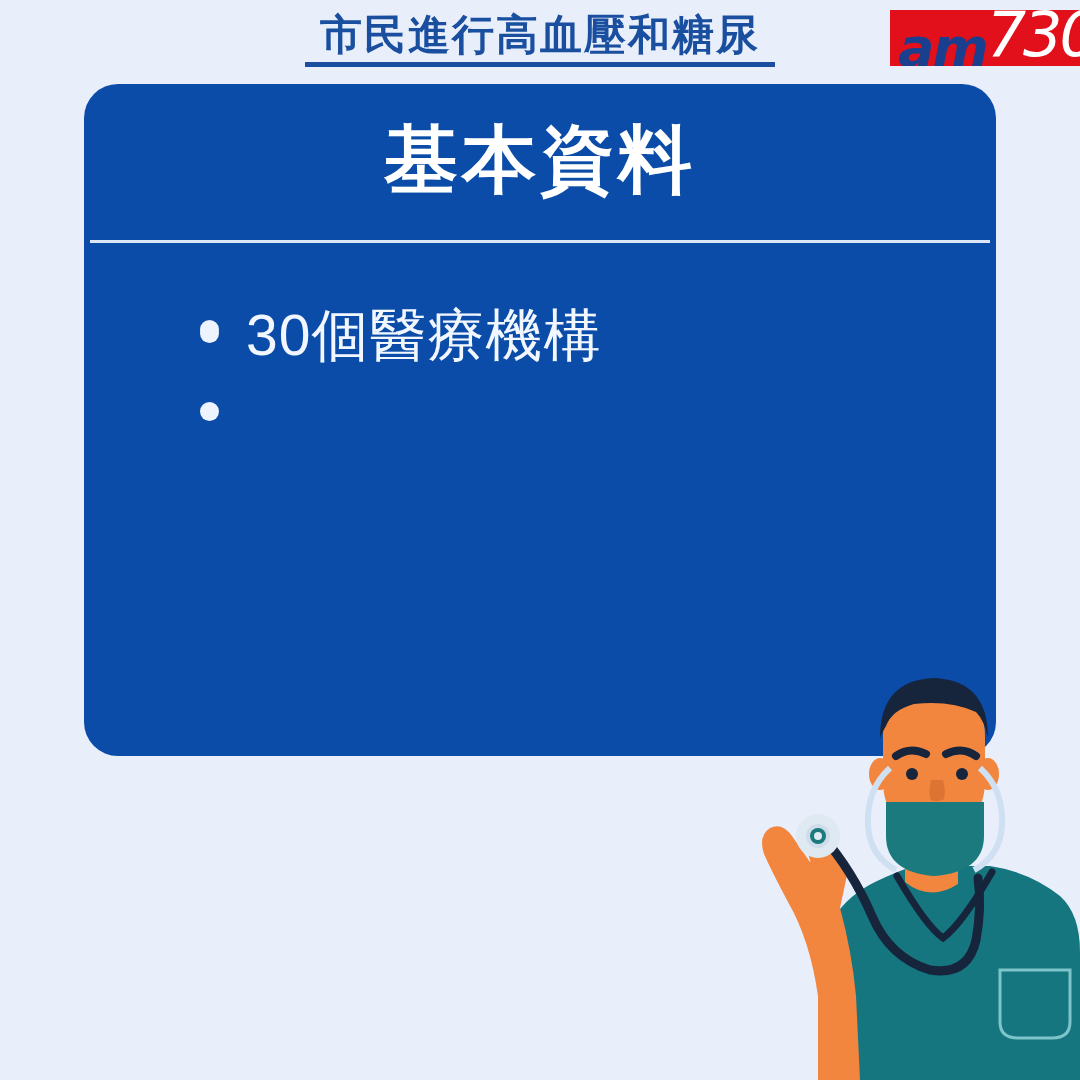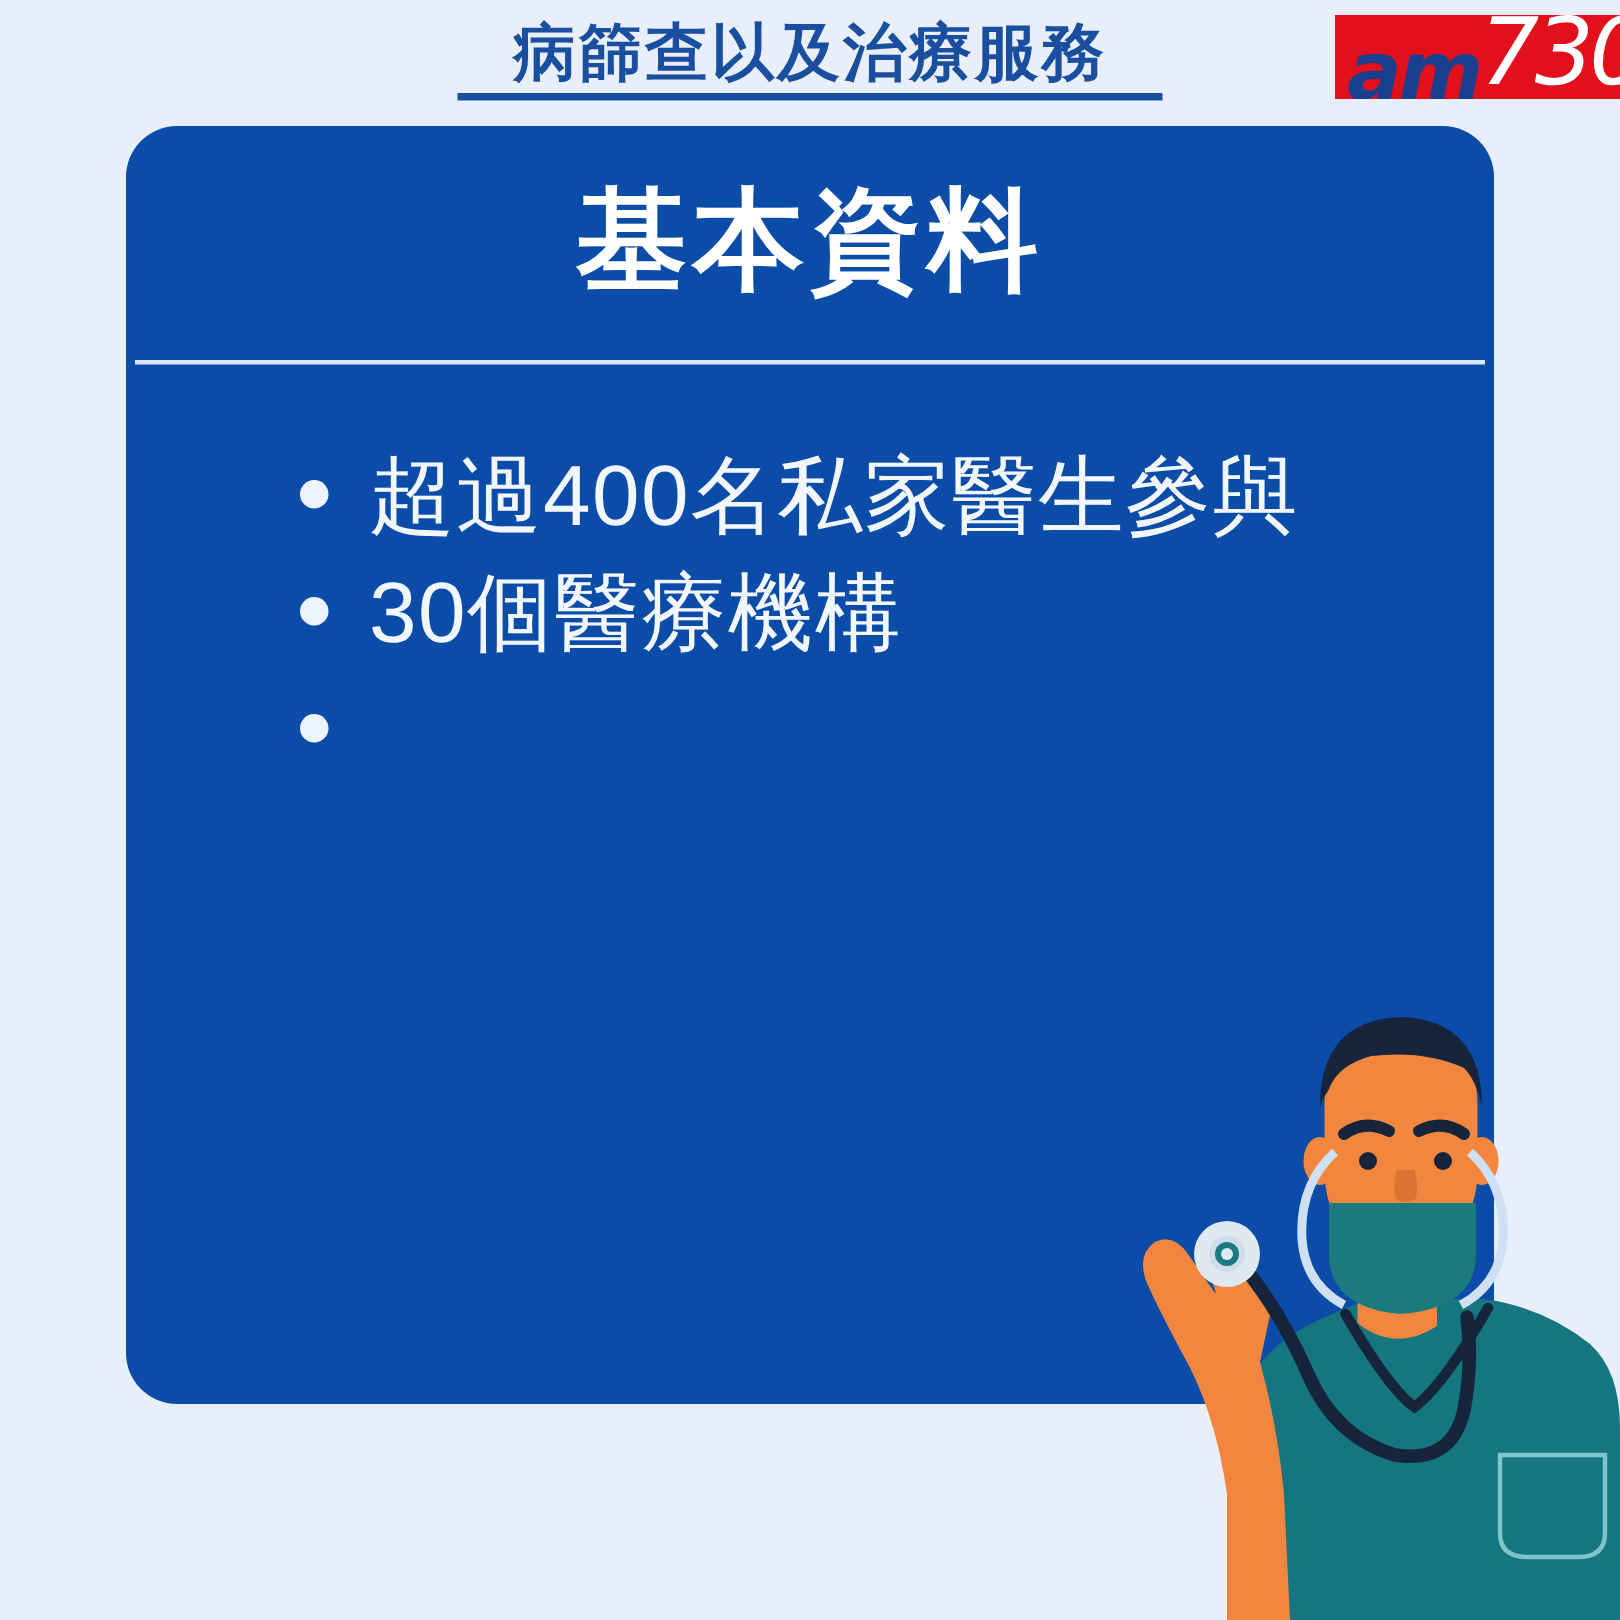--- a/index.html
+++ b/index.html
@@ -82,21 +82,21 @@
     font-family: "DejaVu Sans", sans-serif;
     text-shadow: 2px 0 0 #e2101a;
   }
 
   
   #info-card {
     position: absolute;
     left: 84px;
     top: 84px;
     width: 912px;
-    height: 852px;
+    height: 672px;
     background: #0747a6;
     background: #0a4ca8;
     border-radius: 34px;
     overflow: hidden;
   }
 
   #card-header {
     position: absolute;
     left: 0;
     top: 0;
@@ -162,42 +162,41 @@
     top: 640px;
     width: 380px;
     height: 440px;
     pointer-events: none;
   }
 </style>
 </head>
 <body>
 
 <div id="top-bar">
-  <div id="page-title">病篩查以及治療服務</div>
+  <div id="page-title">市民進行高血壓和糖尿</div>
   <div id="page-title-underline"></div>
 
   <div id="brand-logo">
     <span id="brand-logo-am">am</span>
     <span id="brand-logo-730">730</span>
   </div>
 </div>
 
 <div id="info-card">
 
   <div id="card-header">
     <div id="card-header-title">基本資料</div>
   </div>
   <div id="card-divider"></div>
 
   <div id="bullet-list">
 
 
     <div class="bullet-item">
       <span class="bullet-marker"></span>
-      <span class="bullet-text">超過400名私家醫生參與</span>
     </div>
 
     <div class="bullet-item">
       <span class="bullet-marker"></span>
       <span class="bullet-text">30個醫療機構</span>
     </div>
 
 
     <div class="bullet-item">
       <span class="bullet-marker"></span>

